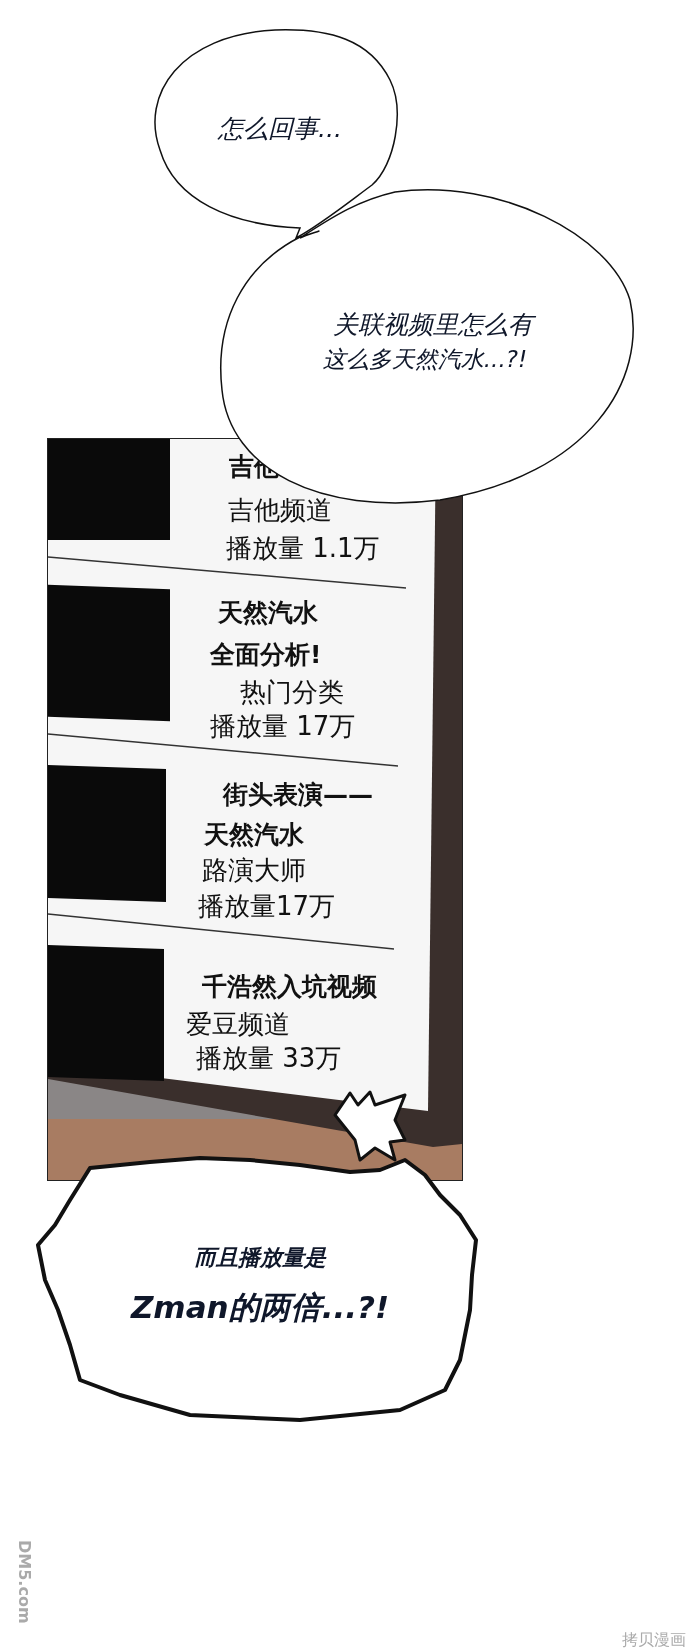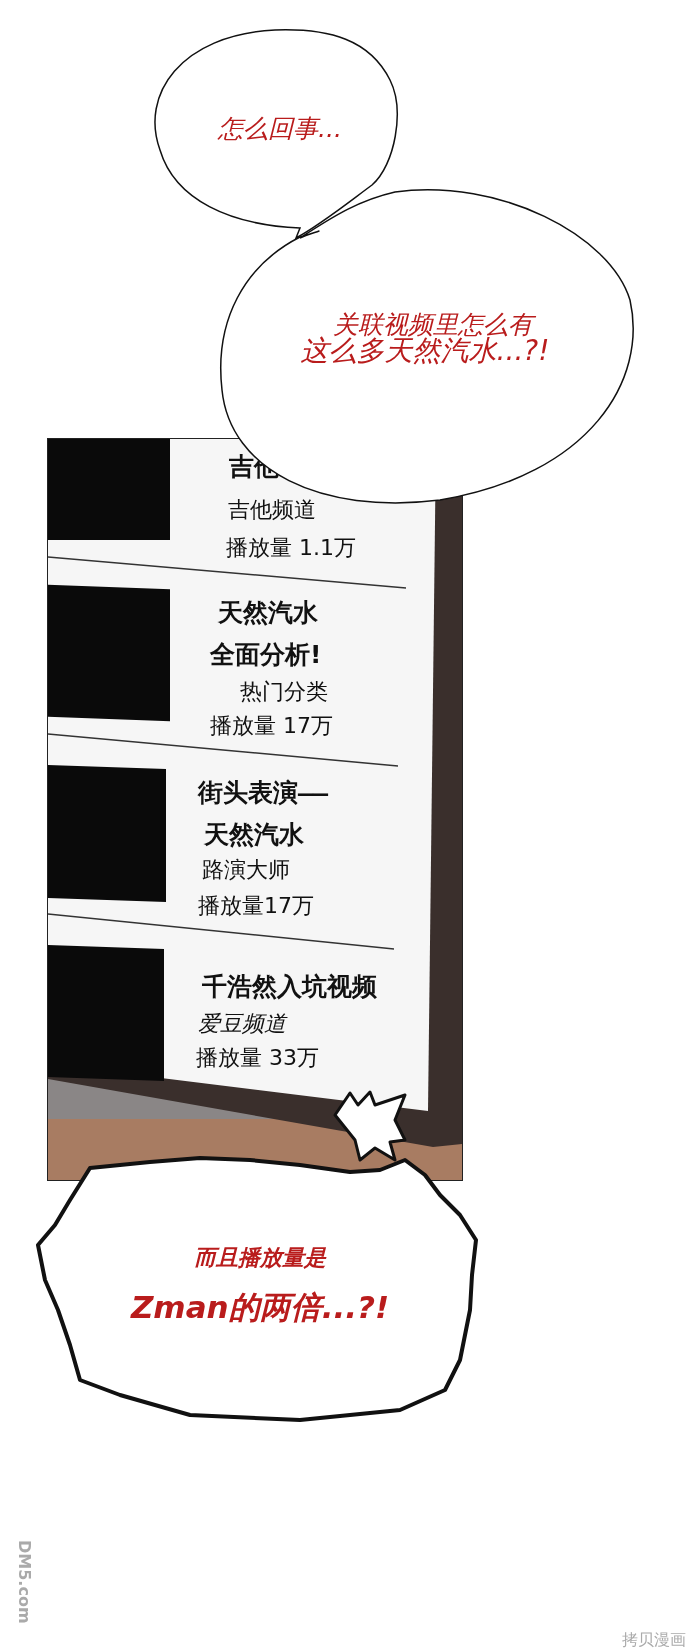--- a/index.html
+++ b/index.html
@@ -1,22 +1,22 @@
 <!DOCTYPE html>
 <html><head>
 <meta charset="utf-8">
 <style>
   html, body { margin:0; padding:0; background:#ffffff; }
   body { width:690px; height:1652px; position:relative; overflow:hidden; font-family:"DejaVu Sans", sans-serif; }
   .abs { position:absolute; }
   svg.layer { position:absolute; left:0; top:0; }
-  .bubble-text { position:absolute; text-align:center; color:#b91c1c; font-style:italic; line-height:1.35; }
+  .bubble-text { position:absolute; text-align:center; color:#0f172a; font-style:italic; line-height:1.35; }
   .phone-text { position:absolute; color:#111; white-space:nowrap; }
   .title { font-weight:bold; font-size:25px; line-height:36px; }
-  .sub { font-size:22px; line-height:30px; }
+  .sub { font-size:26px; line-height:30px; }
   .watermark { position:absolute; color:#aaa; font-size:16px; }
 </style>
 </head>
 <body>
 
 <div class="abs" style="left:47px;top:438px;width:414px;height:741px;background:#8a8686;overflow:hidden;border:1px solid #222;">
 
   <div class="abs" style="left:0;top:680px;width:414px;height:70px;background:#a87c62;"></div>
 
   <svg class="layer" width="414" height="741">
@@ -39,49 +39,49 @@
   </div>
 
   <div>
     <div class="phone-text title" style="left:170px;top:156px;">天然汽水</div>
     <div class="phone-text title" style="left:162px;top:198px;">全面分析!</div>
     <div class="phone-text sub" style="left:163px;top:238px;margin-left:29px;">热门分类</div>
     <div class="phone-text sub" style="left:162px;top:272px;">播放量 17万</div>
   </div>
 
   <div>
-    <div class="phone-text title" style="left:150px;top:338px;font-family:Liberation Mono, monospace;">街头表演——</div>
+    <div class="phone-text title" style="left:175px;top:338px;">街头表演——</div>
     <div class="phone-text title" style="left:156px;top:378px;">天然汽水</div>
     <div class="phone-text sub" style="left:154px;top:416px;">路演大师</div>
     <div class="phone-text sub" style="left:150px;top:452px;">播放量17万</div>
   </div>
 
   <div>
     <div class="phone-text title" style="left:154px;top:530px;">千浩然入坑视频</div>
-    <div class="phone-text sub" style="left:150px;top:570px;font-style:italic;">爱豆频道</div>
+    <div class="phone-text sub" style="left:138px;top:570px;">爱豆频道</div>
     <div class="phone-text sub" style="left:148px;top:604px;">播放量 33万</div>
   </div>
 </div>
 
 <svg class="layer" width="690" height="1652">
 
   <path d="M275,30 C180,35 140,95 160,150 C175,200 230,225 300,228 L296,238 C320,225 345,205 372,185 C395,165 405,110 390,80 C370,40 330,28 275,30 Z" fill="#fff" stroke="#111" stroke-width="1.5"></path>
 
   <path d="M395,192 C500,178 610,235 630,300 C648,380 590,475 440,500 C320,515 230,470 222,390 C214,320 245,265 300,237 C330,228 320,230 300,238 C335,215 360,200 395,192 Z" fill="#fff" stroke="#111" stroke-width="1.5"></path>
 
   <path d="M90,1168 L70,1200 L55,1225 L38,1245 L45,1280 L58,1310 L70,1345 L80,1380 L120,1395 L190,1415 L300,1420 L400,1410 L445,1390 L460,1360 L470,1310 L472,1275 L476,1240 L460,1215 L440,1195 L425,1175 L405,1160 L380,1170 L350,1172 L300,1165 L250,1160 L200,1158 L150,1162 Z" fill="#fff" stroke="#111" stroke-width="4" stroke-linejoin="round"></path>
 
   <path d="M335,1115 L350,1093 L358,1105 L370,1092 L375,1105 L405,1095 L395,1120 L405,1140 L390,1142 L395,1160 L375,1148 L360,1160 L355,1140 Z" fill="#fff" stroke="#111" stroke-width="3" stroke-linejoin="round"></path>
 </svg>
 
 <div class="bubble-text" style="left:170px;top:112px;width:220px;font-size:25px;">怎么回事...</div>
 
 <div>
   <div class="bubble-text" style="left:273px;top:308px;width:320px;font-size:25px;">关联视频里怎么有</div>
-  <div class="bubble-text" style="left:265px;top:332px;width:320px;font-size:28px;">这么多天然汽水...?!</div>
+  <div class="bubble-text" style="left:265px;top:344px;width:320px;font-size:23px;">这么多天然汽水...?!</div>
 </div>
 
 <div>
   <div class="bubble-text" style="left:60px;top:1243px;width:400px;font-size:22px;font-weight:bold;">而且播放量是</div>
   <div class="bubble-text" style="left:60px;top:1287px;width:400px;font-size:31px;font-weight:bold;font-style:italic;">Zman的两倍...?!</div>
 </div>
 
 <div class="watermark" style="left:4px;top:1540px;transform:rotate(90deg);transform-origin:left top;font-weight:bold;font-size:16px;left:34px;">DM5.com</div>
 <div class="watermark" style="left:622px;top:1630px;">拷贝漫画</div>
 

